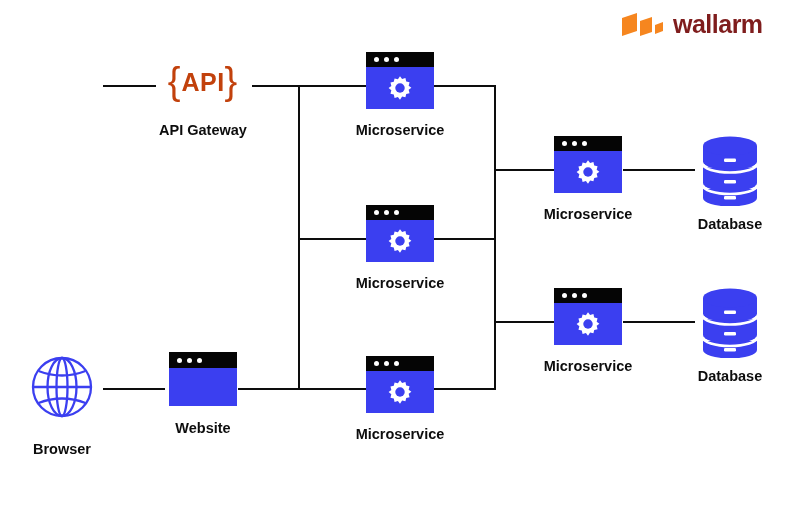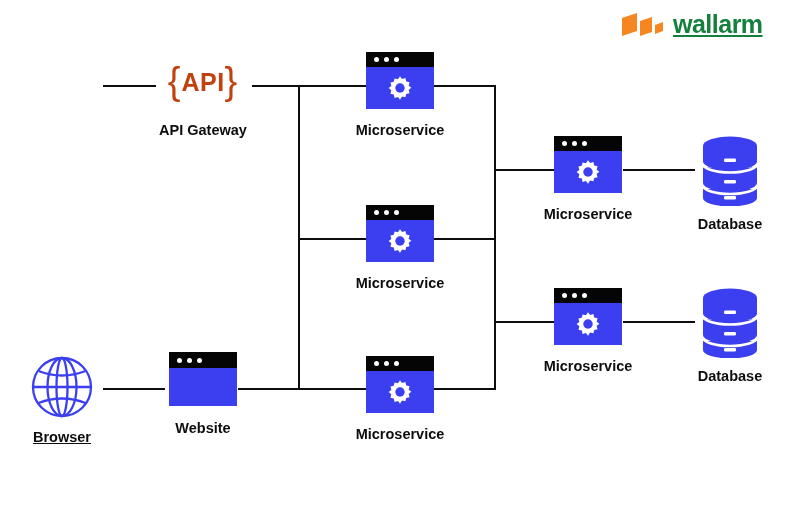--- a/index.html
+++ b/index.html
@@ -26,23 +26,22 @@
     height: 32px;
     display: flex;
     align-items: center;
     gap: 7px;
   }
   #logo-mark { width: 46px; height: 26px; display: block; }
   #logo-text {
     font-size: 25px;
     font-weight: 600;
     letter-spacing: -0.5px;
-    color: #15803d;
+    color: #7f1d1d;
     line-height: 1;
-    text-decoration: underline;
   }
   
   .node {
     position: absolute;
     display: flex;
     flex-direction: column;
     align-items: center;
   }
   .node-label {
     margin-top: 7px;
@@ -153,21 +152,21 @@
     <svg class="icon-wrap" width="64" height="64" viewBox="0 0 64 64">
       <g fill="none" stroke="#3B3FF0" stroke-width="2.3">
         <circle cx="32" cy="32" r="29"></circle>
         <ellipse cx="32" cy="32" rx="14.5" ry="29"></ellipse>
         <ellipse cx="32" cy="32" rx="5.5" ry="29"></ellipse>
         <line x1="3" y1="32" x2="61" y2="32"></line>
         <path d="M8.5 16 q23.5 9 47 0"></path>
         <path d="M8.5 48 q23.5 -9 47 0"></path>
       </g>
     </svg>
-    <div class="node-label" style="margin-top:10px;text-decoration:underline;">Browser</div>
+    <div class="node-label" style="margin-top:22px;">Browser</div>
   </div>
 
   <div class="node" style="left:143px; top:352px; width:120px;">
     <div class="winicon" style="width:68px;">
       <div class="titlebar" style="height:16px;">
         <span class="dot"></span>
         <span class="dot"></span>
         <span class="dot"></span>
       </div>
       <div class="body" style="height:38px;"></div>

